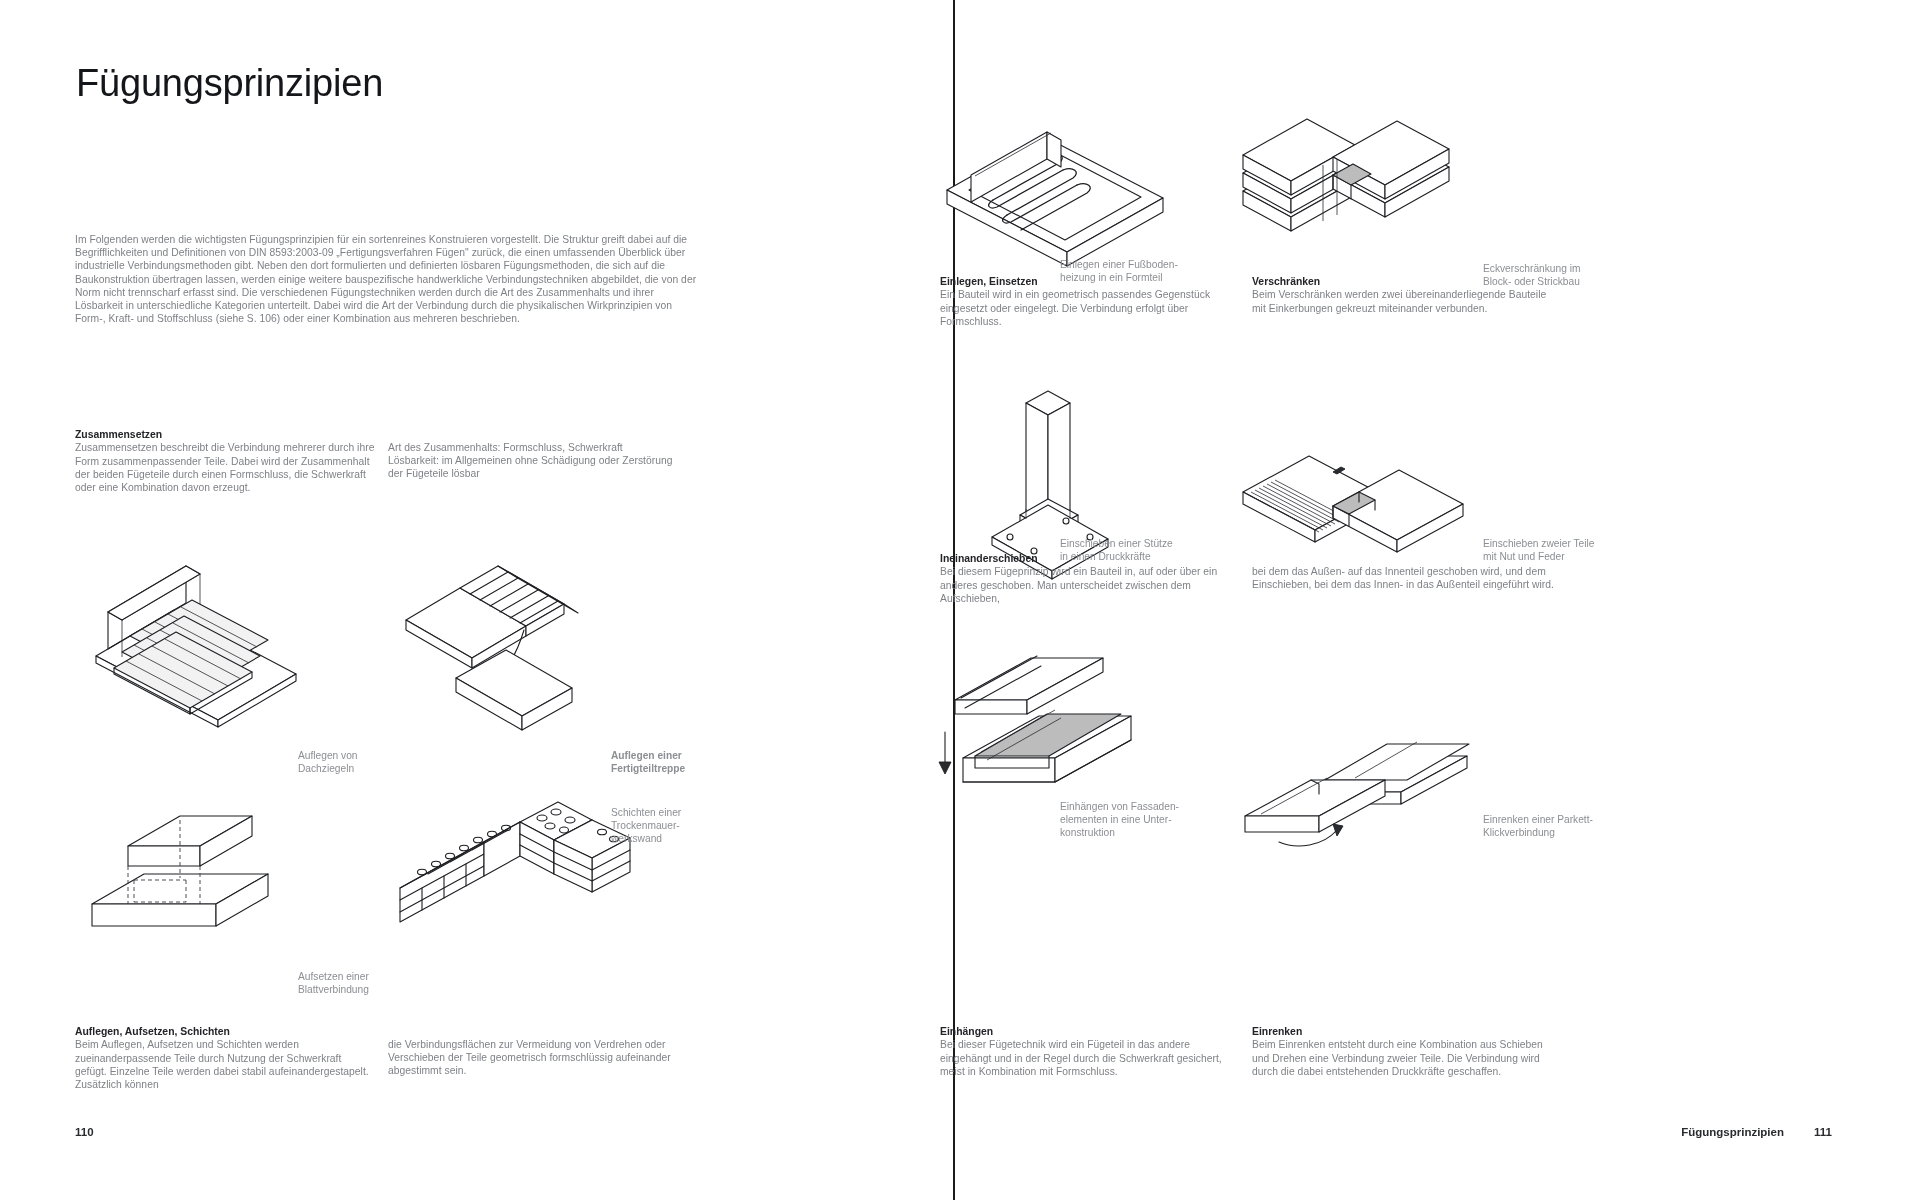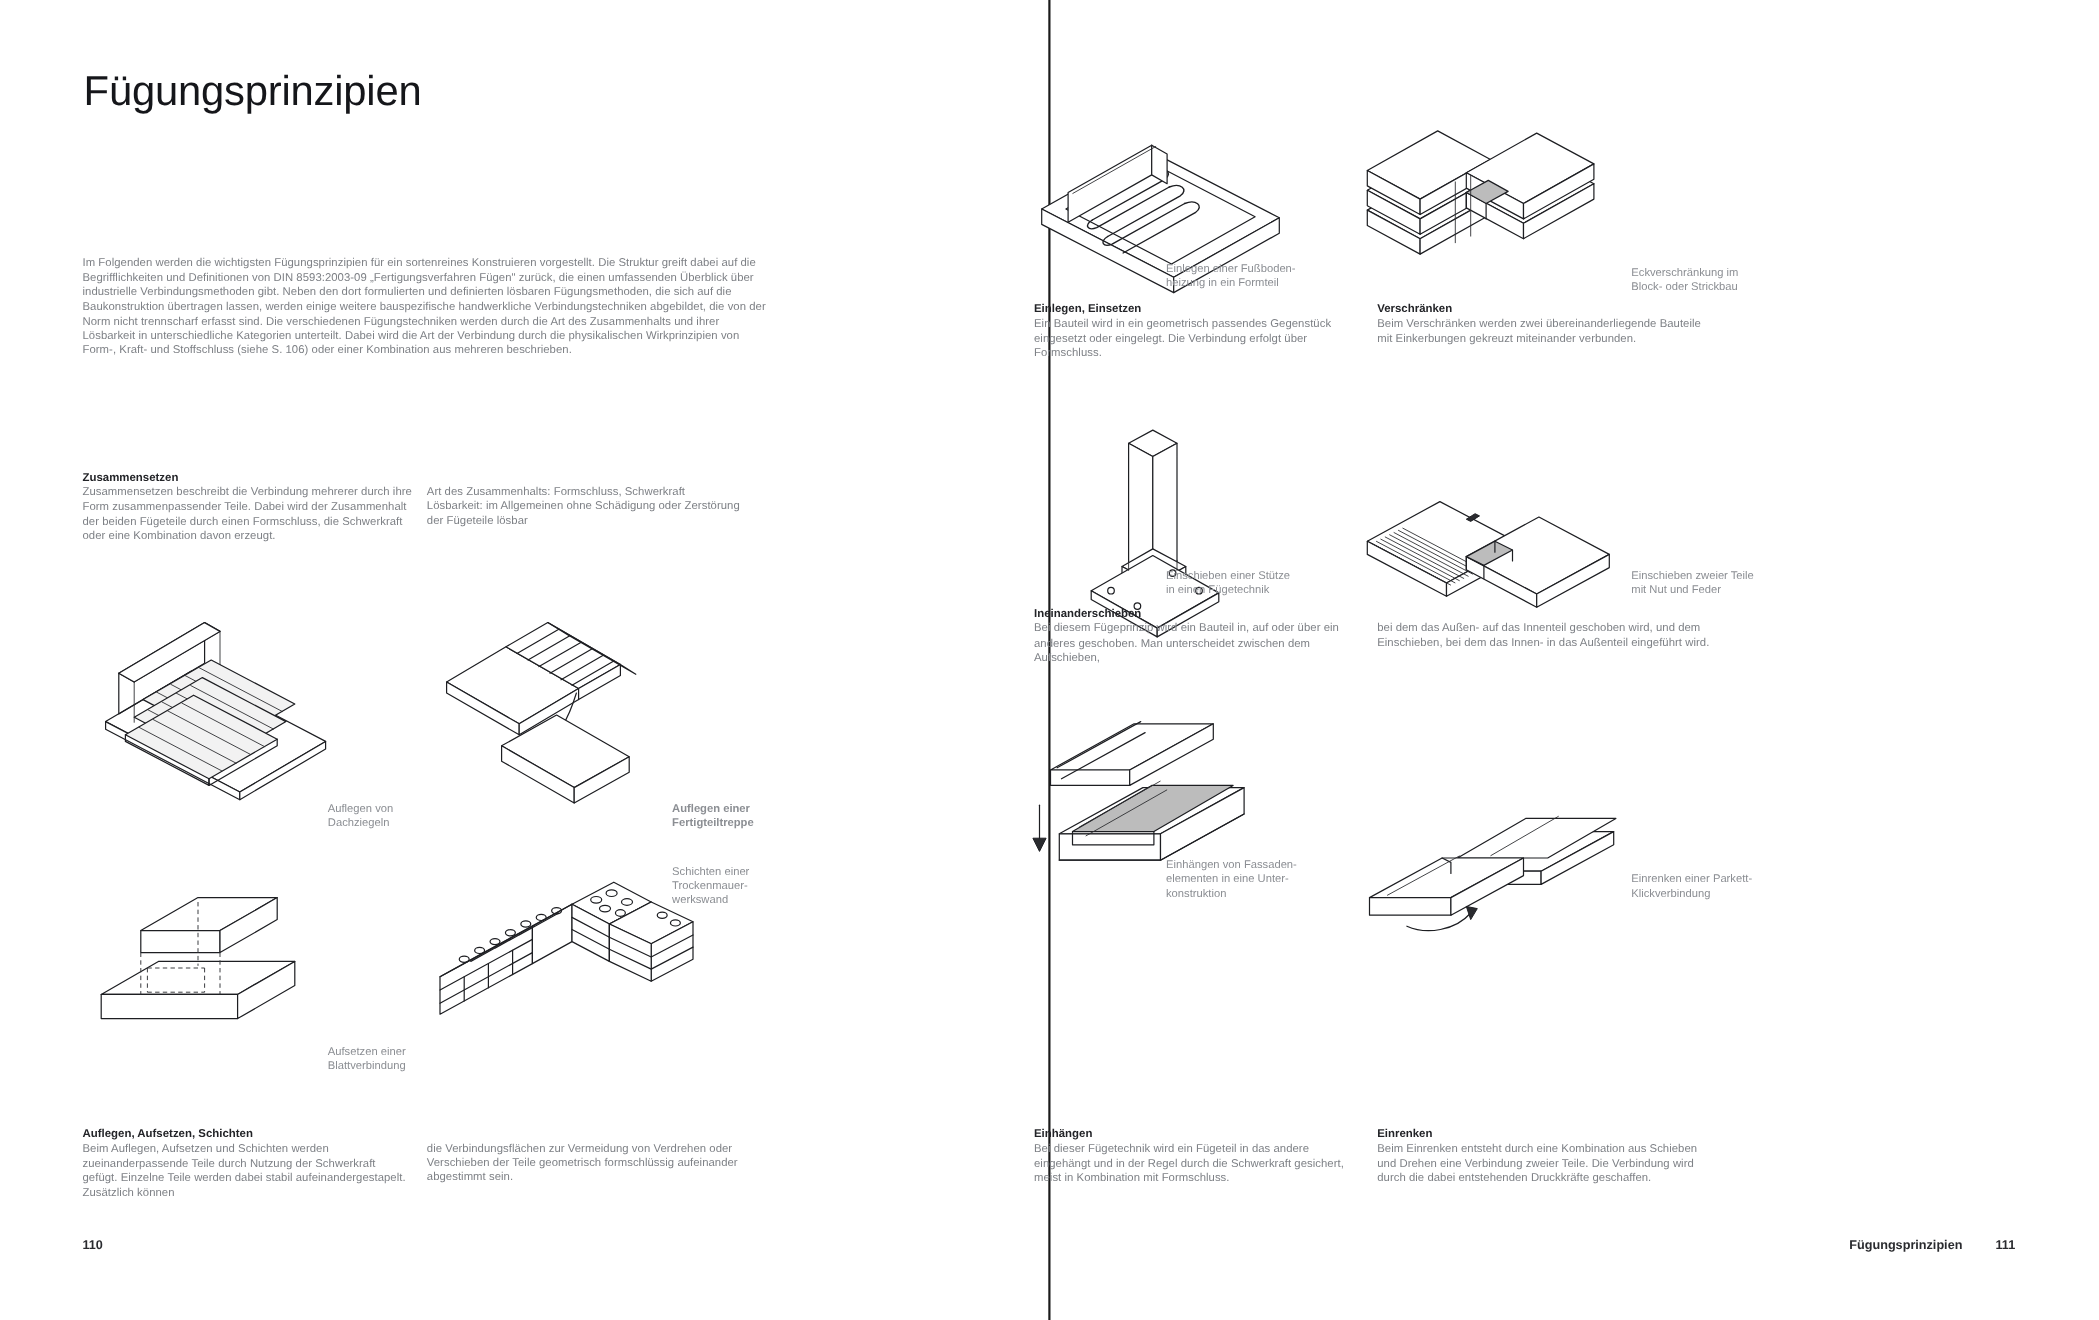--- a/index.html
+++ b/index.html
@@ -32,21 +32,21 @@
   }
   .lead {
     position: absolute; left: 75px; top: 233px; width: 625px;
   }
   .sec-head {
     font-size: 10.4px; font-weight: bold; color: #232428;
     line-height: 13.4px; margin-bottom: 0px;
   }
   .caption {
     position: absolute;
-    font-size: 10.2px; line-height: 13.2px; color: #8b8e93;
+    font-size: 10.2px; line-height: 13.2px; color: #8b8e93; margin-top: 20px;
   }
   .colblock { position: absolute; }
 
   .folio {
     position: absolute; bottom: 62px;
     font-size: 11.5px; font-weight: bold; color: #2a2b2f;
   }
   .folio-left  { left: 75px; }
   .folio-right { right: 76px; margin-top: 46px; }
   .folio-run {
@@ -314,21 +314,21 @@
         <g class="ln">
           <circle cx="70" cy="152" r="3"></circle>
           <circle cx="94" cy="166" r="3"></circle>
           <circle cx="126" cy="136" r="3"></circle>
           <circle cx="150" cy="152" r="3"></circle>
         </g>
         <path class="lnt" d="M86 124 L86 134 M130 124 L130 134"></path>
       </svg>
     </div>
     <div class="caption" style="left:105px; top:517px; width:180px; white-space:pre-line;">Einschieben einer Stütze
-in einen Fügetechnik</div>
+in einen Druckkräfte</div>
     <div class="colblock" style="left:-15px; top:552px; width:300px;">
       <div class="sec-head">Ineinanderschieben</div>
       <div class="body-text">Bei diesem Fügeprinzip wird ein Bauteil in, auf oder über ein anderes geschoben. Man unterscheidet zwischen dem Aufschieben,</div>
     </div>
 
     <div class="fig" style="left:282px; top:440px;">
       <svg width="230" height="140" viewBox="0 0 230 140">
 
         <path class="fw" d="M6 52 L72 16 L144 54 L78 90 Z"></path>
         <path class="fw" d="M6 52 L6 64 L78 102 L78 90 Z"></path>

